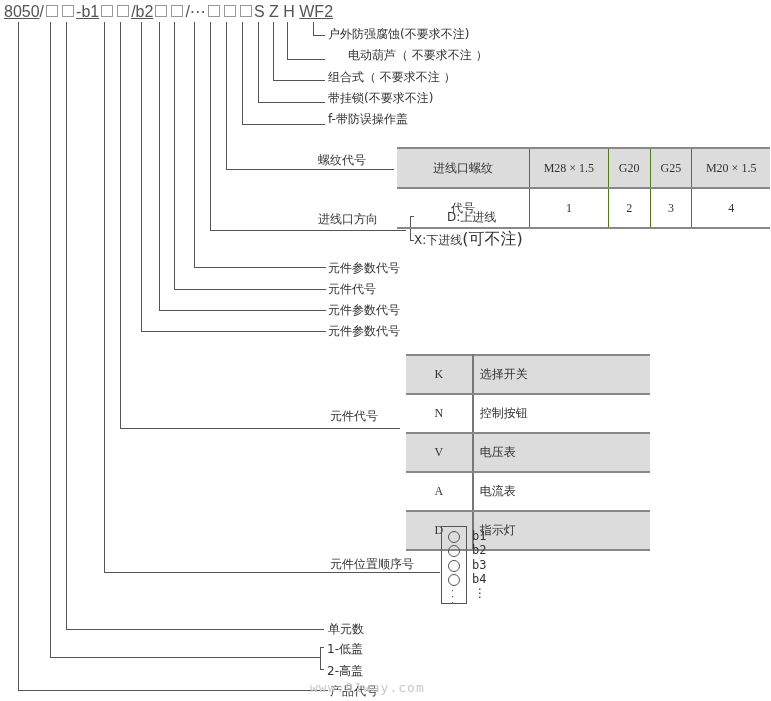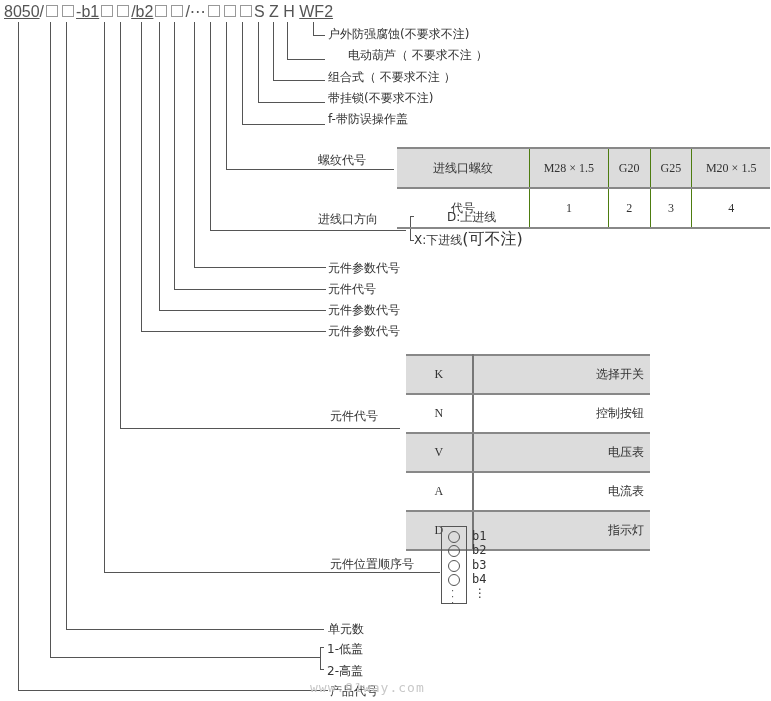--- a/index.html
+++ b/index.html
@@ -15,21 +15,21 @@
   .lbl { position: absolute; font-size: 12px; color: #333; white-space: nowrap; line-height: 14px; }
   table.t { position: absolute; border-collapse: collapse; font-size: 12px; color: #333; }
   table.t td { padding: 8px 6px; height: 22px; text-align: center; font-family: "Liberation Serif", serif; }
   table.thread td { border-left: 1px solid #4d7c0f; border-bottom: 2px solid #888; }
   table.thread td:first-child { border-left: none; }
   table.thread tr:first-child td { background: #dcdcdc; border-top: 2px solid #888; }
   table.comp td { border-bottom: 2px solid #888; height: 21px; }
   table.comp tr:first-child td { border-top: 2px solid #888; }
   table.comp tr:nth-child(odd) td { background: #dcdcdc; }
   table.comp td.k { border-right: 2px solid #777; width: 52px; }
-  table.comp td.v { text-align: right; width: 160px; font-family: Liberation Sans, sans-serif; }
+  table.comp td.v { text-align: left; width: 160px; font-family: Liberation Sans, sans-serif; }
   .posbox { position: absolute; left: 441px; top: 526px; width: 24px; height: 76px;
             border: 1px solid #555; }
   .circ { position: absolute; left: 6px; width: 10px; height: 10px; border: 1px solid #555; border-radius: 50%; }
   .vd { position: absolute; font-size: 10px; color: #555; line-height: 6px; }
   .watermark { position: absolute; left: 310px; top: 680px; font-family: "DejaVu Sans Mono", monospace;
                font-size: 13px; color: #c8c8c8; letter-spacing: 1px; }
 </style>
 </head>
 <body>
 

